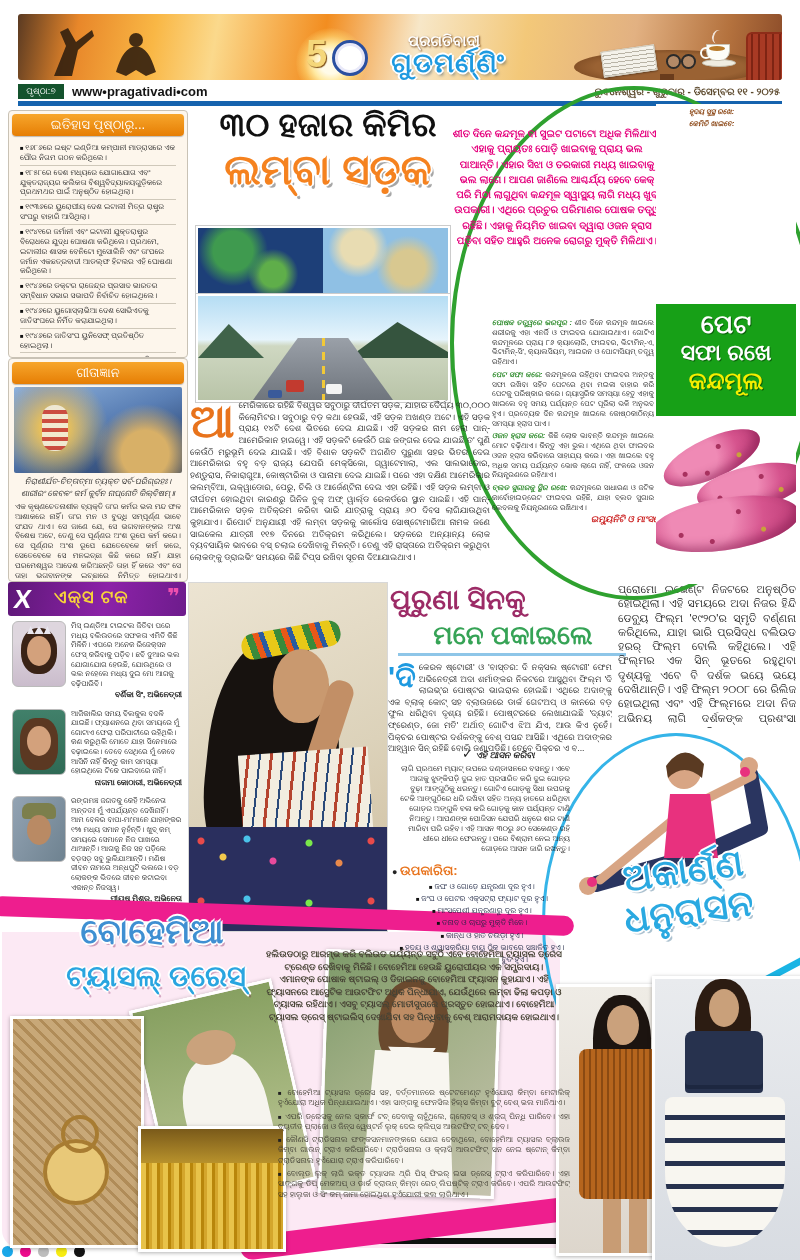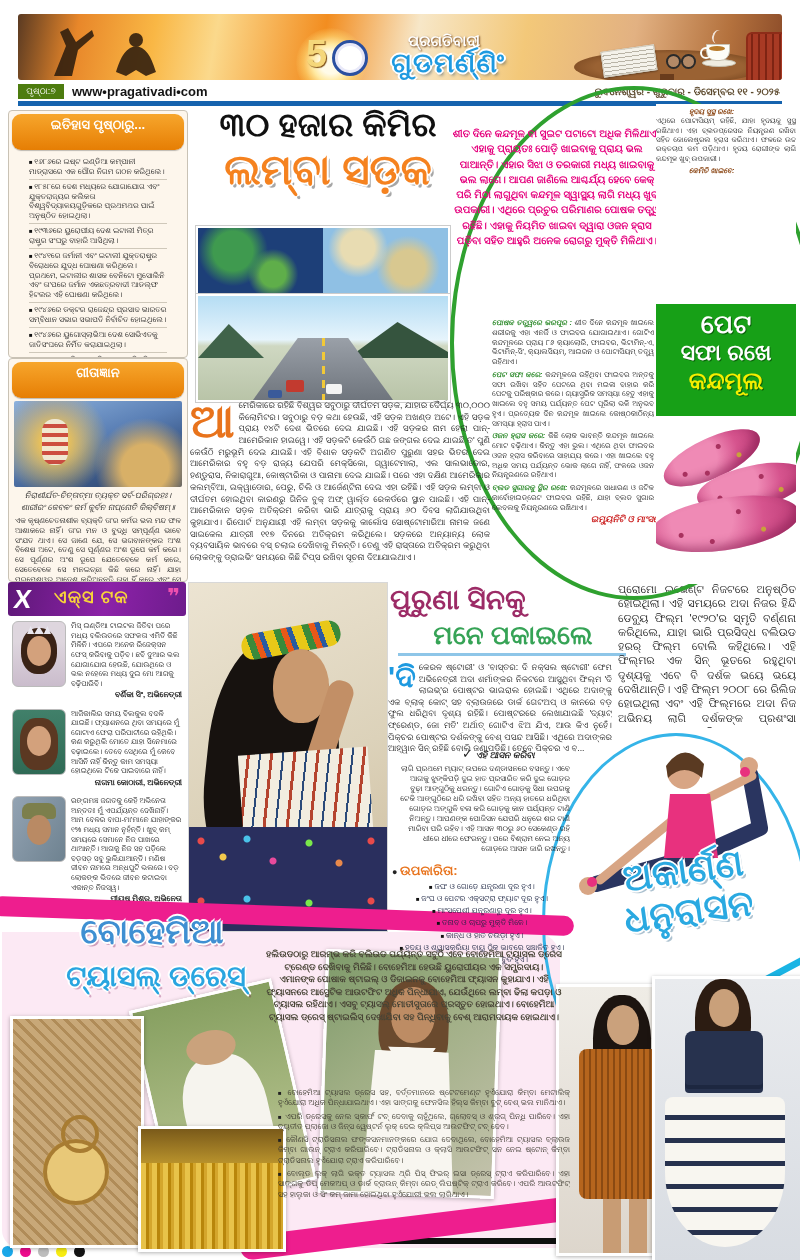--- a/index.html
+++ b/index.html
@@ -32,31 +32,31 @@
     background-image:repeating-linear-gradient(90deg,#a83a24 0 5px,#7e2413 5px 7px);box-shadow:inset 0 0 0 2px #8e2c18;}
   #logo50{left:288px;top:18px;width:60px;height:44px;color:#f5d77a;font-weight:bold;font-size:38px;line-height:44px;text-shadow:1px 1px 1px #7a4a10;}
   #logo50 .emblem{position:absolute;left:26px;top:8px;width:30px;height:30px;border-radius:50%;background:#fff;
     border:3px solid #2a4fa0;box-shadow:inset 0 0 0 3px #e8e8f8;}
   #brand{left:356px;top:18px;width:140px;text-align:center;color:#fff;font-weight:bold;font-size:15px;text-shadow:1px 1px 2px #6a3a10;}
   #mast-title{left:330px;top:34px;width:200px;text-align:center;color:#1e9ae0;font-weight:900;font-size:27px;letter-spacing:1px;
     text-shadow:-2px 0 #fff,2px 0 #fff,0 -2px #fff,0 2px #fff,-1px -1px #fff,1px 1px #fff,2px 3px 3px rgba(30,60,90,.5);}
 
   
   #infobar{left:18px;top:84px;width:764px;height:15px;}
-  #pgchip{position:absolute;left:0;top:0;width:46px;height:15px;background:#4d7c0f;color:#fff;font-size:9px;line-height:15px;text-align:center;}
+  #pgchip{position:absolute;left:0;top:0;width:46px;height:15px;background:#14532d;color:#fff;font-size:9px;line-height:15px;text-align:center;}
   #site{position:absolute;left:54px;top:0;font-weight:bold;font-size:13px;color:#141414;}
   #dateline{position:absolute;right:2px;top:2px;font-size:10px;font-weight:bold;color:#5d4a2e;}
   #bluebar{left:18px;top:101px;width:764px;height:5px;background:#1563ae;}
 
   
   .sidebox{border:1px solid #c9c2b5;background:#fdf6ec;border-radius:4px;}
-  .orangehdr{margin:3px;height:36px;border-radius:9px;background:linear-gradient(#f7a62c,#e67e04);
-    color:#fff;font-weight:bold;font-size:13px;text-align:center;line-height:22px;box-shadow:0 1px 1px rgba(0,0,0,.25);}
+  .orangehdr{margin:3px;height:22px;border-radius:4px;background:linear-gradient(#f7a62c,#e67e04);
+    color:#fff;font-weight:normal;font-size:13px;text-align:center;line-height:22px;box-shadow:0 1px 1px rgba(0,0,0,.25);}
   #history{left:8px;top:110px;width:178px;height:246px;}
-  .hist-list{padding:2px 20px;}
+  .hist-list{padding:2px 11px;}
   .hist-item{font-size:7.6px;line-height:1.3;padding:2px 0;border-bottom:1px solid #cfc8ba;color:#222;}
   .hist-item:last-child{border-bottom:none;}
   .hist-item span:before{content:"■ ";font-size:6px;color:#111;}
 
   #gita{left:8px;top:358px;width:178px;height:222px;}
   #krishna{margin:2px 5px;height:86px;border-radius:2px;overflow:hidden;
     background:
       radial-gradient(circle at 78% 78%,#d8b067 0 16%,rgba(216,176,103,0) 34%),
       radial-gradient(circle at 24% 48%,#e8c05a 0 10%,rgba(232,192,90,0) 40%),
       radial-gradient(circle at 22% 30%,#6d8fd0 0 12%,rgba(109,143,208,0) 30%),
@@ -346,21 +346,20 @@
 
   <div class="tsec"><span class="th h-green">ପୋଷକ ତତ୍ତ୍ୱରେ ଭରପୂର :</span> <span class="tb">ଶୀତ ଦିନେ କନ୍ଦମୂଳ ଖାଇଲେ ଶରୀରକୁ ଏହା ଏନର୍ଜି ଓ ଫାଇବର ଯୋଗାଇଥାଏ। ଗୋଟିଏ କନ୍ଦମୂଳରେ ପ୍ରାୟ ୮୬ କ୍ୟାଲୋରି, ଫାଇବର, ଭିଟାମିନ୍-ଏ, ଭିଟାମିନ୍-ସି', କ୍ୟାଲସିୟମ୍, ଆଇରନ ଓ ପୋଟାସିୟମ୍ ତତ୍ତ୍ୱ ରହିଥାଏ।</span></div>
       <div class="tsec"><span class="th h-green">ପେଟ ସଫା କରେ:</span> <span class="tb">କନ୍ଦମୂଳରେ ରହିଥିବା ଫାଇବର ଅନ୍ତକୁ ସଫା ରଖିବା ସହିତ ପେଟରେ ଥିବା ମଇଳା ବାହାର କରି ପେଟକୁ ପରିଷ୍କାର କରେ। ଗ୍ୟାସ୍ଟ୍ରିକ ସମସ୍ୟା ହେତୁ ଏହାକୁ ଖାଇଲେ ବହୁ ସମୟ ପର୍ଯ୍ୟନ୍ତ ପେଟ ପୂରିଲା ଭଳି ଅନୁଭବ ହୁଏ। ପ୍ରତ୍ୟେକ ଦିନ କନ୍ଦମୂଳ ଖାଇଲେ କୋଷ୍ଠକାଠିନ୍ୟ ସମସ୍ୟା ହ୍ରାସ ପାଏ।</span></div>
       <div class="tsec"><span class="th h-green">ଓଜନ ହ୍ରାସ କରେ:</span> <span class="tb">କିଛି ଲୋକ ଭାବନ୍ତି କନ୍ଦମୂଳ ଖାଇଲେ ମୋଟ ବଢ଼ିଥାଏ। କିନ୍ତୁ ଏହା ଭୁଲ। ଏଥିରେ ଥିବା ଫାଇବର ଓଜନ ହ୍ରାସ କରିବାରେ ସାହାଯ୍ୟ କରେ। ଏହା ଖାଇଲେ ବହୁ ଅଧିକ ସମୟ ପର୍ଯ୍ୟନ୍ତ ଭୋକ ଲାଗେ ନାହିଁ, ଫଳରେ ଓଜନ ନିୟନ୍ତ୍ରଣରେ ରହିଥାଏ।</span></div>
       <div class="tsec"><span class="th h-green">ବ୍ଲଡ ସୁଗାରକୁ ସ୍ଥିର ରଖେ:</span> <span class="tb">କନ୍ଦମୂଳରେ ସାଧାରଣ ଓ ଜଟିଳ କାର୍ବୋହାଇଡ୍ରେଟ ଫାଇବର ରହିଛି, ଯାହା ବ୍ଲଡ ସୁଗାର ଲେବଲକୁ ନିୟନ୍ତ୍ରଣରେ ରଖିଥାଏ।</span></div>
     </div>
   <div class="abs" id="tuber-imm">ଇମ୍ୟୁନିଟି ଓ ମାଂସପେଶୀକୁ ମଜବୁତ କରେ:</div>
 
   <div class="abs" id="right-col">
     <div class="th h-maroon" style="margin-top:3px;">ହୃଦୟ ସୁସ୍ଥ ରଖେ:</div>
-    <div>ଏଥିରେ ପୋଟାସିୟମ୍ ରହିଛି, ଯାହା ହୃଦୟକୁ ସୁସ୍ଥ ରଖିଥାଏ। ଏହା ବ୍ଲଡପ୍ରେସର ନିୟନ୍ତ୍ରଣ ରଖିବା ସହିତ କୋଲେଷ୍ଟ୍ରଲ ହ୍ରାସ କରିଥାଏ। ଫଳରେ ଉଚ୍ଚ ରକ୍ତଚାପ କମ ପଡ଼ିଥାଏ। ହୃଦୟ ରୋଗୀଙ୍କ ଲାଗି କନ୍ଦମୂଳ ଖୁବ୍ ଉପକାରୀ।</div>
     <div class="th h-maroon" style="margin-top:3px;">କେମିତି ଖାଇବେ:</div>
   </div>
   <div class="abs" id="green-box">
     <div id="gb1">ପେଟ</div>
     <div id="gb2">ସଫା ରଖେ</div>
     <div id="gb3">କନ୍ଦମୂଲ</div>
   </div>
   <div class="abs" id="potato">
     <div class="spud" id="spud1"></div>
     <div class="spud" id="spud2"></div>

